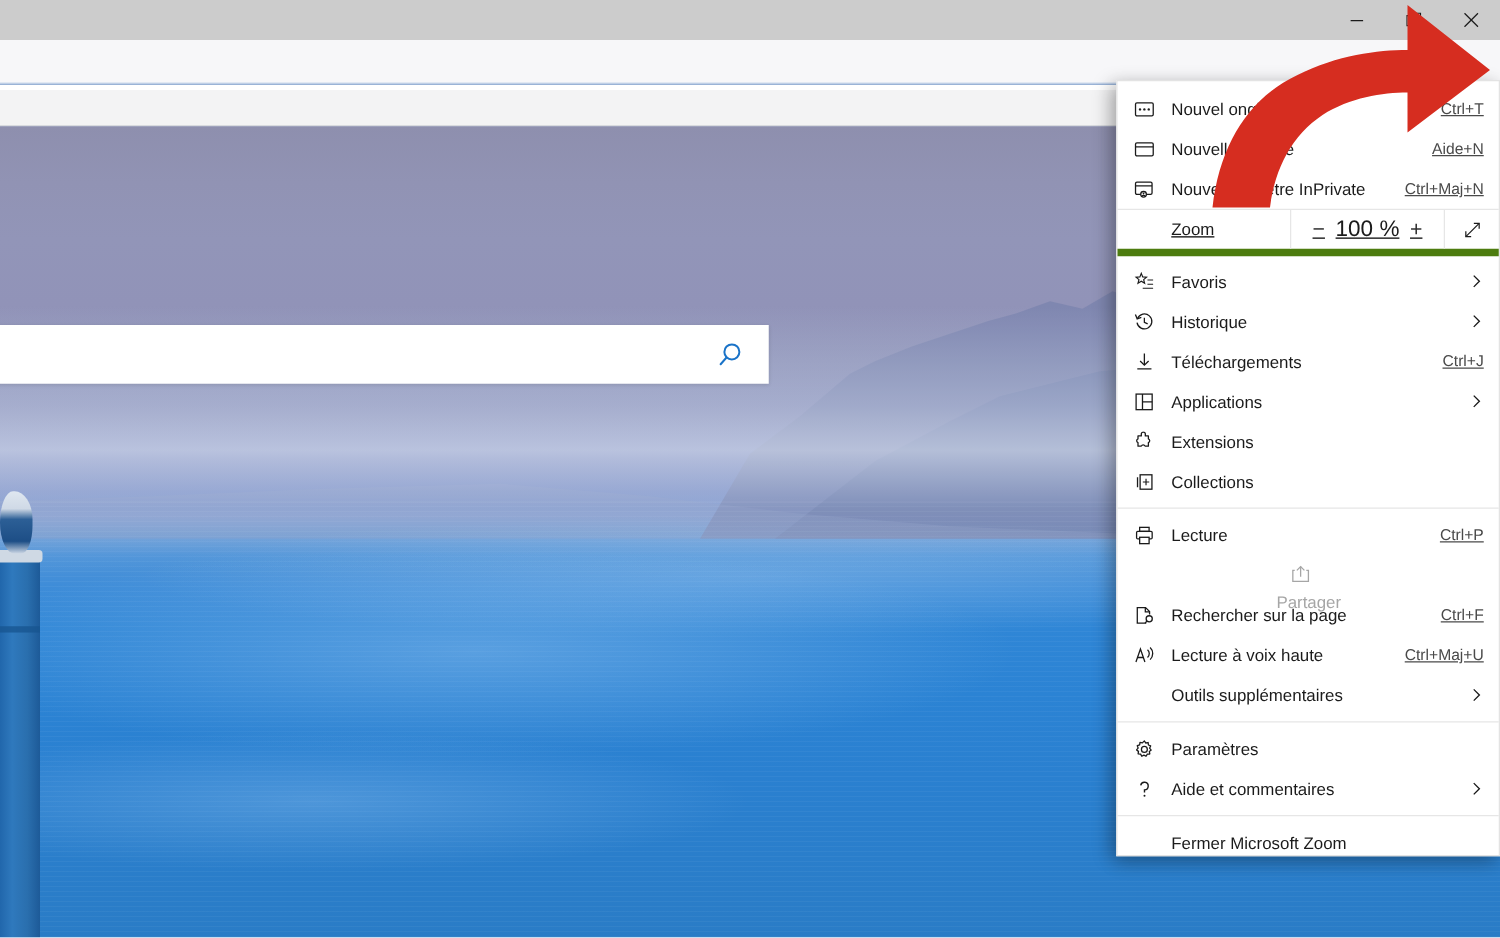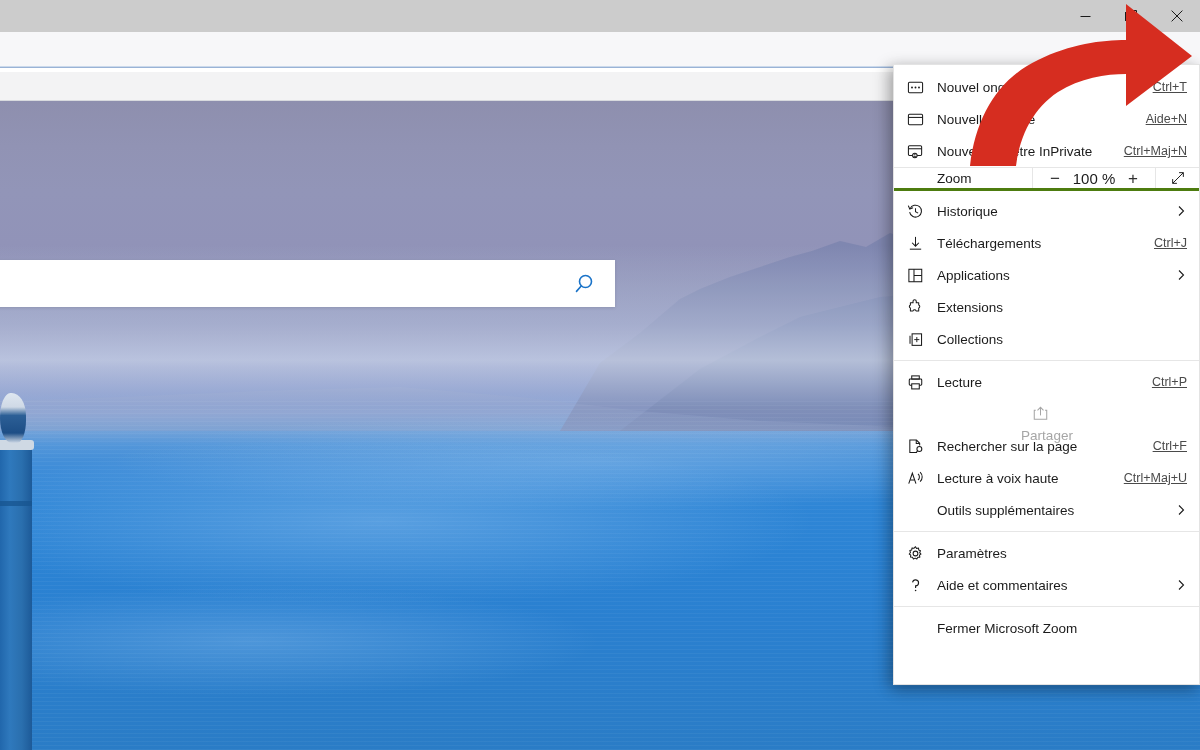--- a/index.html
+++ b/index.html
@@ -144,32 +144,32 @@
   .mi .lbl { flex: 1; }
   .mi .acc { color: #4a4a4a; font-size: 12.5px; margin-left: 8px; text-decoration: underline; }
   .mi .chev { margin-left: 8px; display: flex; align-items: center; }
   .mi.noicon .lbl { padding-left: 30px; }
   .sep { height: 1px; background: #e6e6e6; margin: 5px 0; }
 
   .group-top { padding-top: 6px; }
 
   
   .zoomrow {
-    display: flex; align-items: stretch; height: 24px;
-    border-top: 1px solid #e6e6e6; border-bottom: 3px solid #4d7c0f;
+    display: flex; align-items: stretch; height: 38px;
+    border-top: 1px solid #e6e6e6; border-bottom: 6px solid #4d7c0f; text-decoration: underline;
   }
   .zoomrow .zlabel {
     flex: 1; display: flex; align-items: center; padding-left: 43px;
     font-size: 13.5px; color: #1b1b1b;
   }
   .zoomrow .zctl {
     width: 123px; display: flex; align-items: center; justify-content: space-between;
     padding: 0 12px; border-left: 1px solid #e6e6e6;
   }
-  .zoomrow .zval { font-size: 15px; color: #1b1b1b; }
+  .zoomrow .zval { font-size: 18px; color: #1b1b1b; }
   .zoomrow .zbtn { font-size: 17px; color: #303030; width: 20px; text-align: center; line-height: 1; }
   .zoomrow .zfull {
     width: 44px; display: flex; align-items: center; justify-content: center;
     border-left: 1px solid #e6e6e6;
   }
 
   
   .arrow { position: absolute; left: 930px; top: -6px; width: 270px; height: 180px; pointer-events: none; }
 </style>
 </head>
@@ -299,20 +299,36 @@
         <svg width="16" height="16" viewBox="0 0 18 18" aria-hidden="true">
           <line x1="3" y1="15" x2="15" y2="3" stroke="#1b1b1b" stroke-width="1.1"></line>
           <polyline points="10.2,3 15,3 15,7.8" fill="none" stroke="#1b1b1b" stroke-width="1.1"></polyline>
           <polyline points="7.8,15 3,15 3,10.2" fill="none" stroke="#1b1b1b" stroke-width="1.1"></polyline>
         </svg>
       </div>
     </div>
 
     <div style="padding-top:4px">
 
+      <div class="mi">
+        <span class="ico">
+          <svg width="17" height="17" viewBox="0 0 18 18" aria-hidden="true">
+            <path d="M6.4 1.8 L7.6 4.8 L10.8 5.0 L8.4 7.1 L9.2 10.2 L6.4 8.5 L3.6 10.2 L4.4 7.1 L2 5.0 L5.2 4.8 Z" fill="none" stroke="#1b1b1b" stroke-width="1"></path>
+            <line x1="11.6" y1="7.4" x2="16.4" y2="7.4" stroke="#1b1b1b" stroke-width="1"></line>
+            <line x1="11.6" y1="11" x2="16.4" y2="11" stroke="#1b1b1b" stroke-width="1"></line>
+            <line x1="7.6" y1="14.4" x2="16.4" y2="14.4" stroke="#1b1b1b" stroke-width="1"></line>
+          </svg>
+        </span>
+        <span class="lbl">Favoris</span>
+        <span class="chev">
+          <svg width="12" height="12" viewBox="0 0 12 12" aria-hidden="true">
+            <polyline points="4,1.5 8.5,6 4,10.5" fill="none" stroke="#1b1b1b" stroke-width="1.1"></polyline>
+          </svg>
+        </span>
+      </div>
 
       <div class="mi">
         <span class="ico">
           <svg width="17" height="17" viewBox="0 0 18 18" aria-hidden="true">
             <path d="M3.2 6.2 A6.3 6.3 0 1 1 2.8 9.6" fill="none" stroke="#1b1b1b" stroke-width="1.1"></path>
             <polyline points="1.4,2.8 2.9,6.4 6.4,5.1" fill="none" stroke="#1b1b1b" stroke-width="1.1"></polyline>
             <polyline points="9,5.6 9,9.3 11.8,10.7" fill="none" stroke="#1b1b1b" stroke-width="1.1"></polyline>
           </svg>
         </span>
         <span class="lbl">Historique</span>

